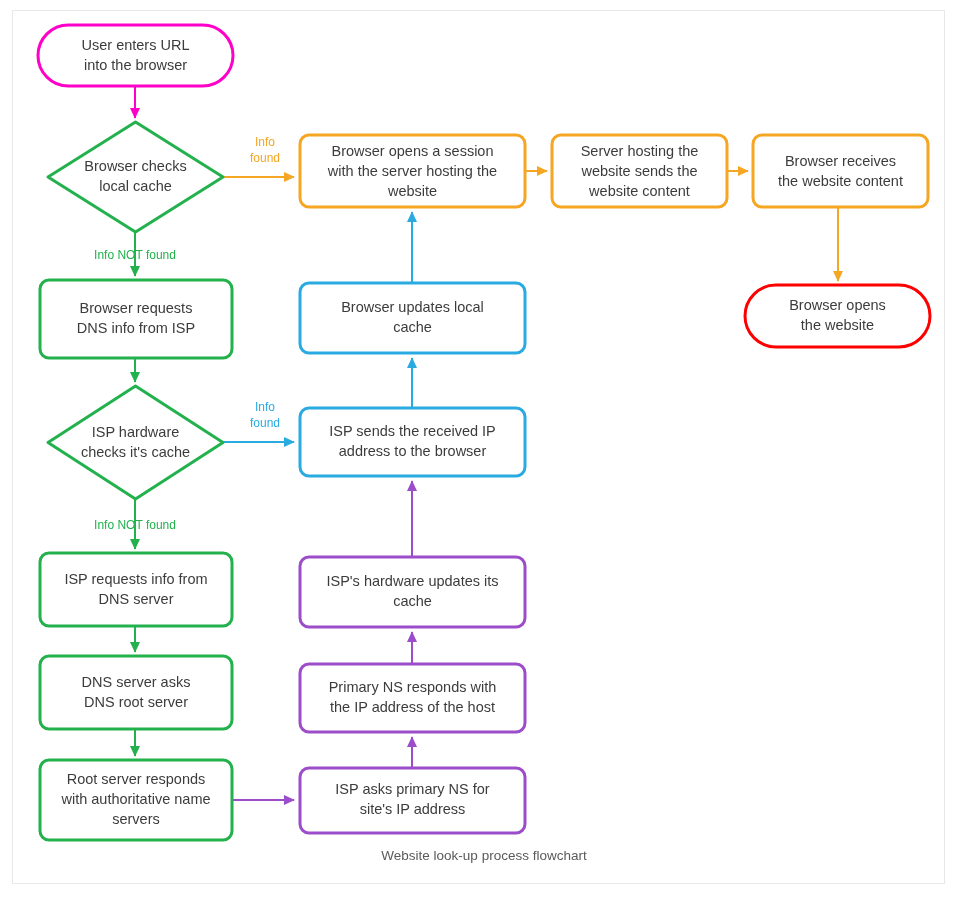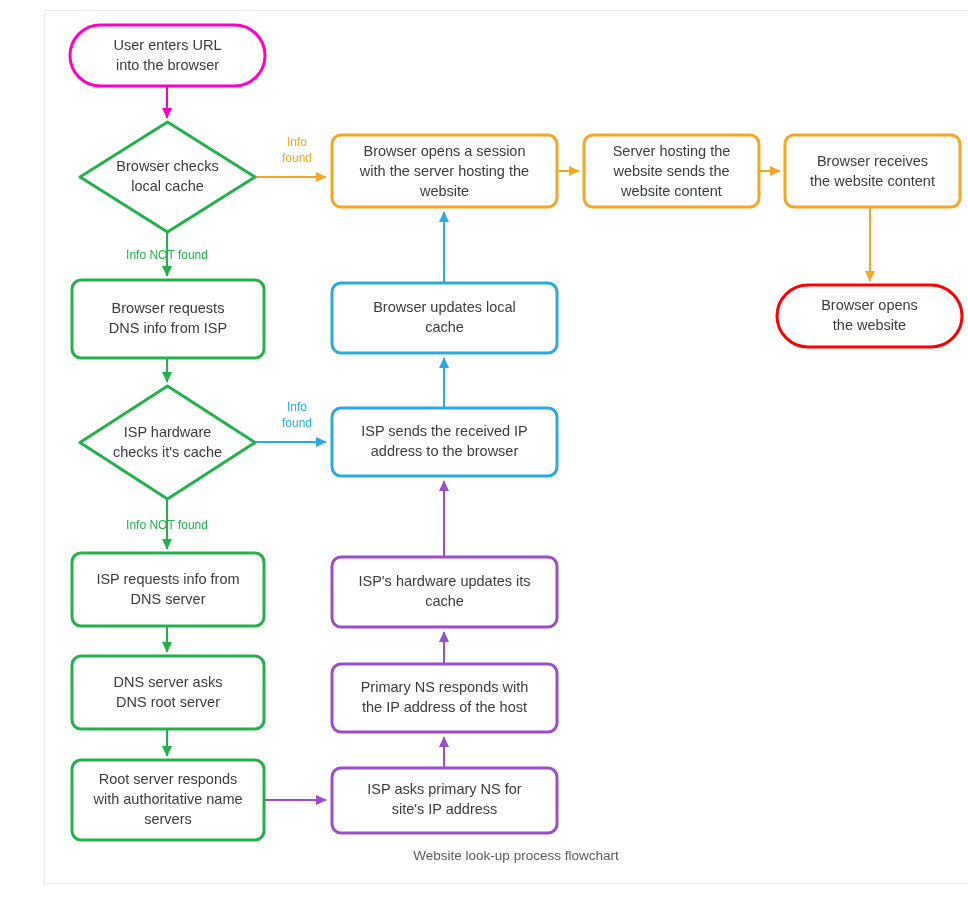--- a/index.html
+++ b/index.html
@@ -11,21 +11,20 @@
     width: 968px;
     height: 900px;
     font-family: "Liberation Sans", sans-serif;
     overflow: hidden;
   }
   #page {
     position: relative;
     width: 773px;
     height: 900px;
     background: #ffffff;
-    margin-left: 32px;
   }
   #frame {
     position: absolute;
     left: 12px;
     top: 10px;
     width: 933px;
     height: 874px;
     border: 1px solid #e8e8e8;
     background: #ffffff;
     box-sizing: border-box;

